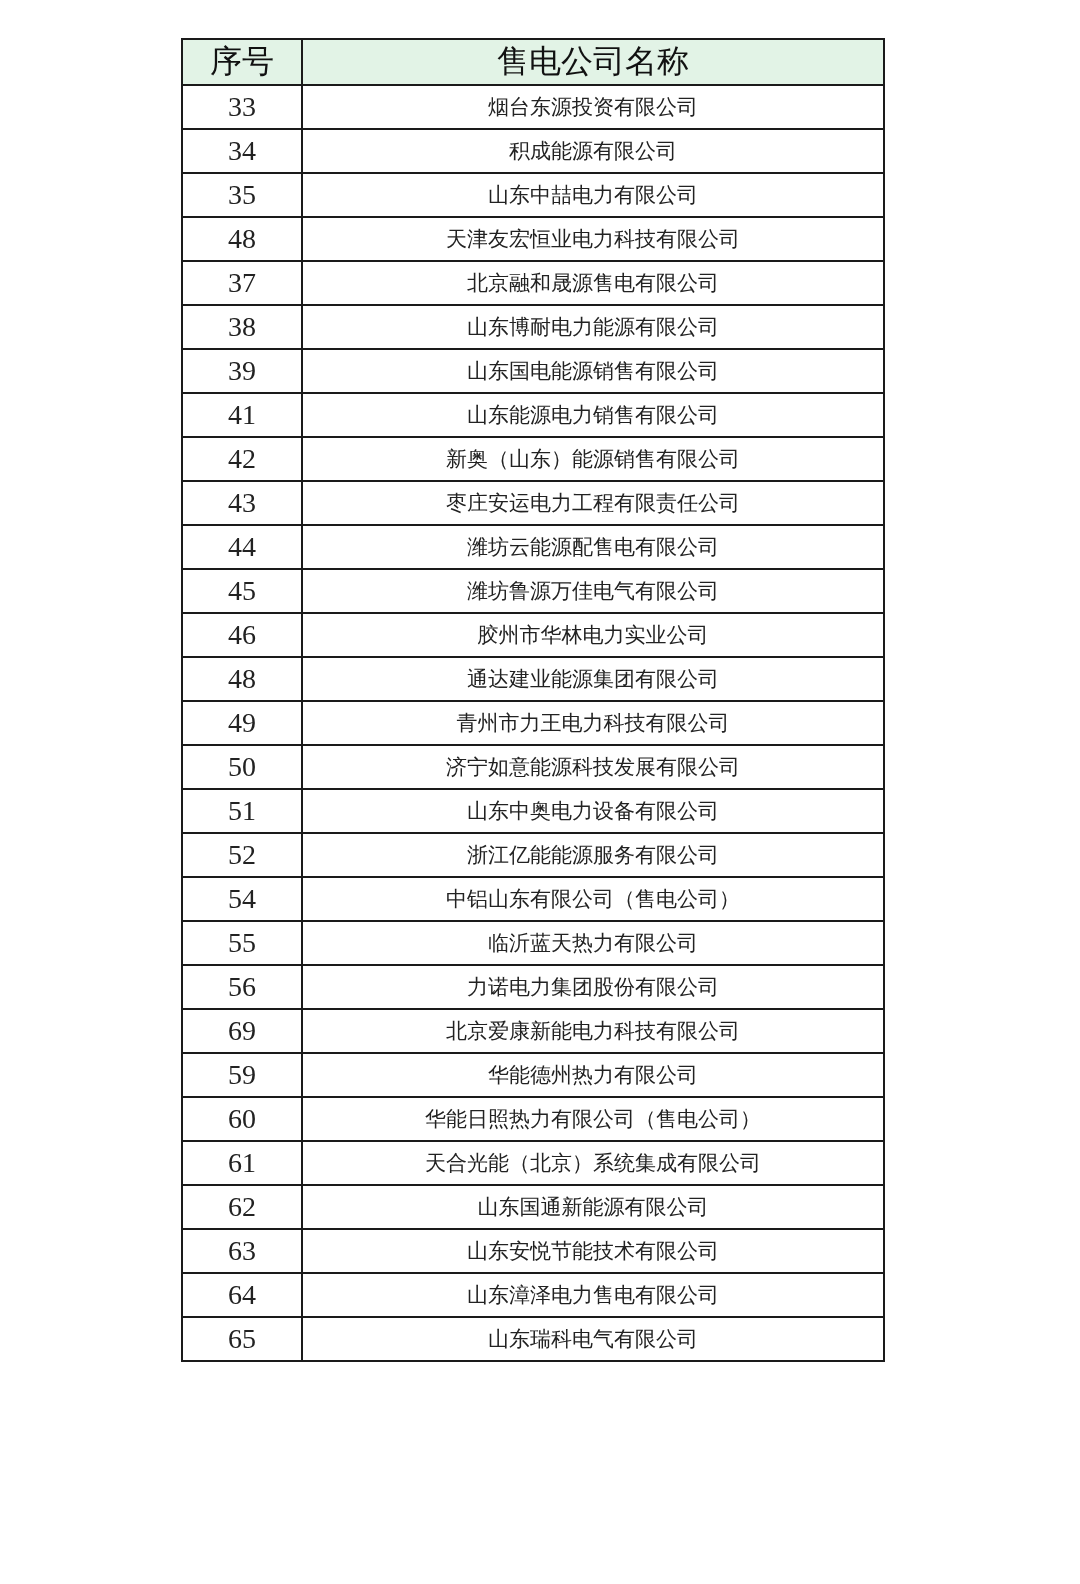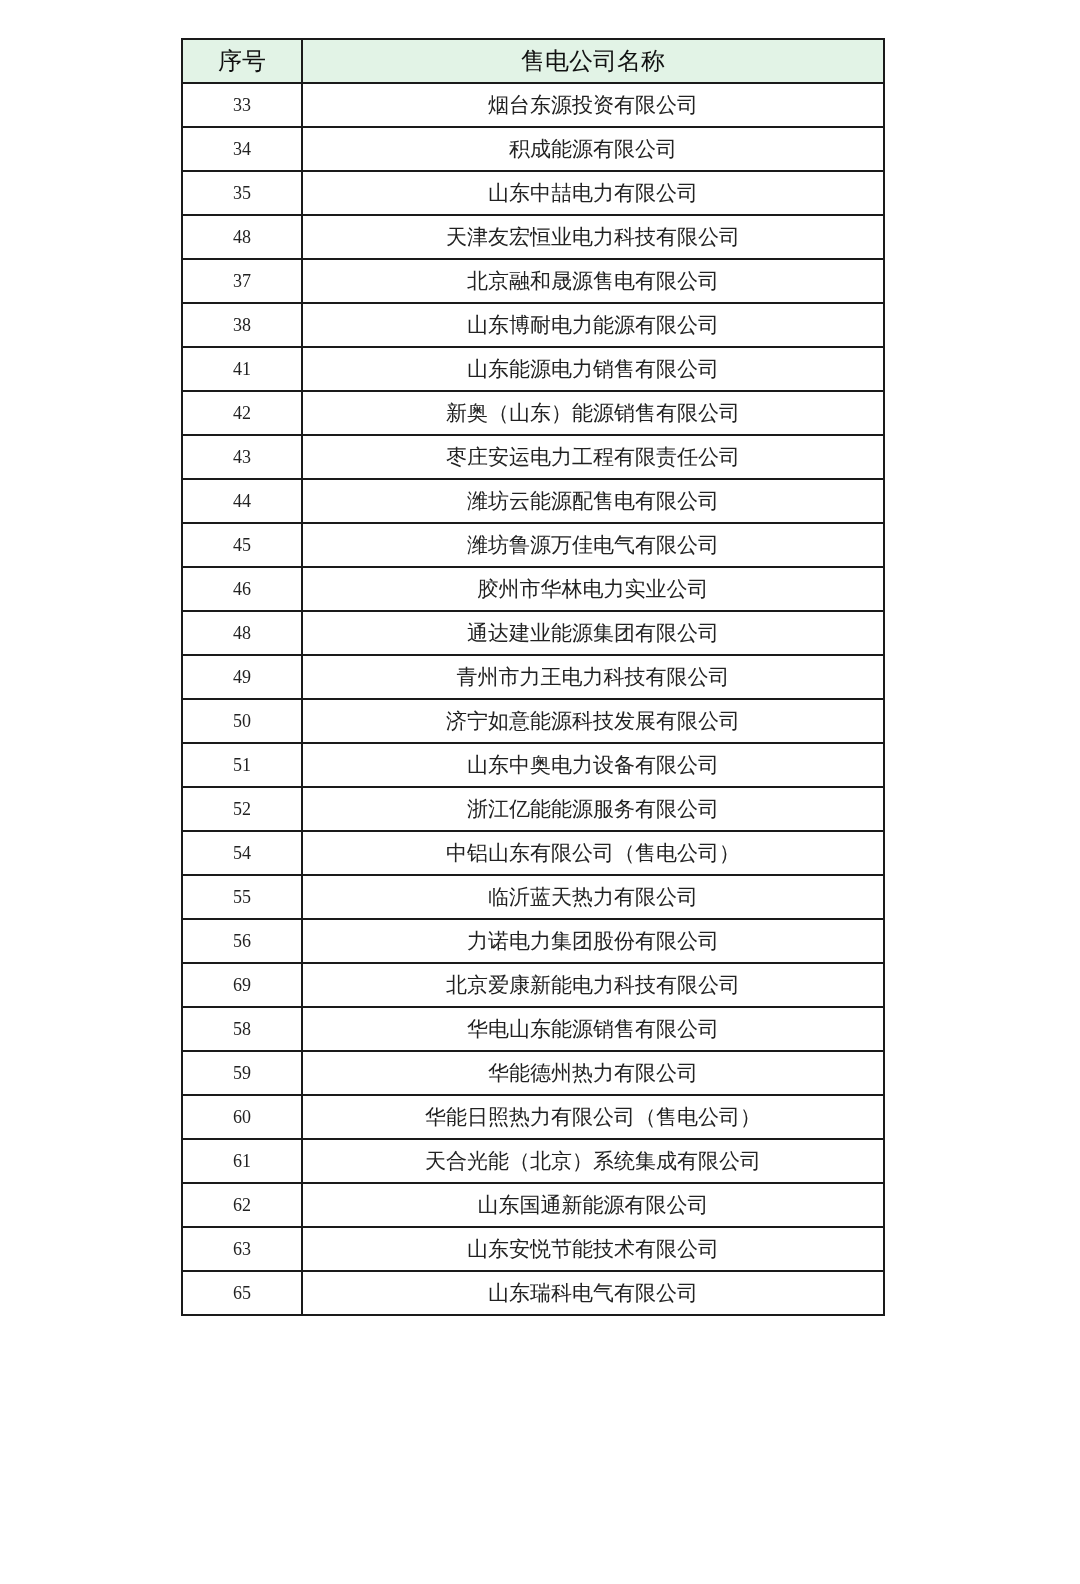--- a/index.html
+++ b/index.html
@@ -7,25 +7,25 @@
   .table {
     position: absolute; left: 181px; top: 38px; width: 704px;
     border-collapse: collapse; table-layout: fixed;
   }
   .table td, .table th {
     border: 2px solid #1a1a1a; padding: 0; text-align: center; vertical-align: middle;
     color: #222;
   }
   .table th {
     height: 42px; background: #e2f3e6; font-weight: normal;
-    font-family: "DejaVu Sans", sans-serif; font-size: 24px; color: #111;
+    font-family: "DejaVu Sans", sans-serif; font-size: 32px; color: #111;
   }
   .table td { height: 42px; font-family: "DejaVu Serif", serif; font-size: 21px; }
   .col-no { width: 120px; }
-  .table td.no { font-family: "Liberation Serif", serif; font-size: 18px; }
+  .table td.no { font-family: "Liberation Serif", serif; font-size: 28px; }
 </style>
 </head>
 <body>
 
 <table class="table">
   <colgroup>
       <col class="col-no">
       <col>
     </colgroup>
   <thead>
@@ -51,20 +51,24 @@
         <td class="no">48</td>
         <td>天津友宏恒业电力科技有限公司</td>
       </tr>
       <tr>
         <td class="no">37</td>
         <td>北京融和晟源售电有限公司</td>
       </tr>
       <tr>
         <td class="no">38</td>
         <td>山东博耐电力能源有限公司</td>
+      </tr>
+      <tr>
+        <td class="no">39</td>
+        <td>山东国电能源销售有限公司</td>
       </tr>
       <tr>
         <td class="no">41</td>
         <td>山东能源电力销售有限公司</td>
       </tr>
       <tr>
         <td class="no">42</td>
         <td>新奥（山东）能源销售有限公司</td>
       </tr>
       <tr>
@@ -113,41 +117,41 @@
       </tr>
       <tr>
         <td class="no">56</td>
         <td>力诺电力集团股份有限公司</td>
       </tr>
       <tr>
         <td class="no">69</td>
         <td>北京爱康新能电力科技有限公司</td>
       </tr>
       <tr>
-        <td class="no">58</td>
-        <td>华电山东能源销售有限公司</td>
-      </tr>
-      <tr>
         <td class="no">59</td>
         <td>华能德州热力有限公司</td>
       </tr>
       <tr>
         <td class="no">60</td>
         <td>华能日照热力有限公司（售电公司）</td>
       </tr>
       <tr>
         <td class="no">61</td>
         <td>天合光能（北京）系统集成有限公司</td>
       </tr>
       <tr>
         <td class="no">62</td>
         <td>山东国通新能源有限公司</td>
       </tr>
       <tr>
         <td class="no">63</td>
         <td>山东安悦节能技术有限公司</td>
       </tr>
       <tr>
+        <td class="no">64</td>
+        <td>山东漳泽电力售电有限公司</td>
+      </tr>
+      <tr>
         <td class="no">65</td>
         <td>山东瑞科电气有限公司</td>
       </tr>
     </tbody>
 </table>
 
 </body></html>

